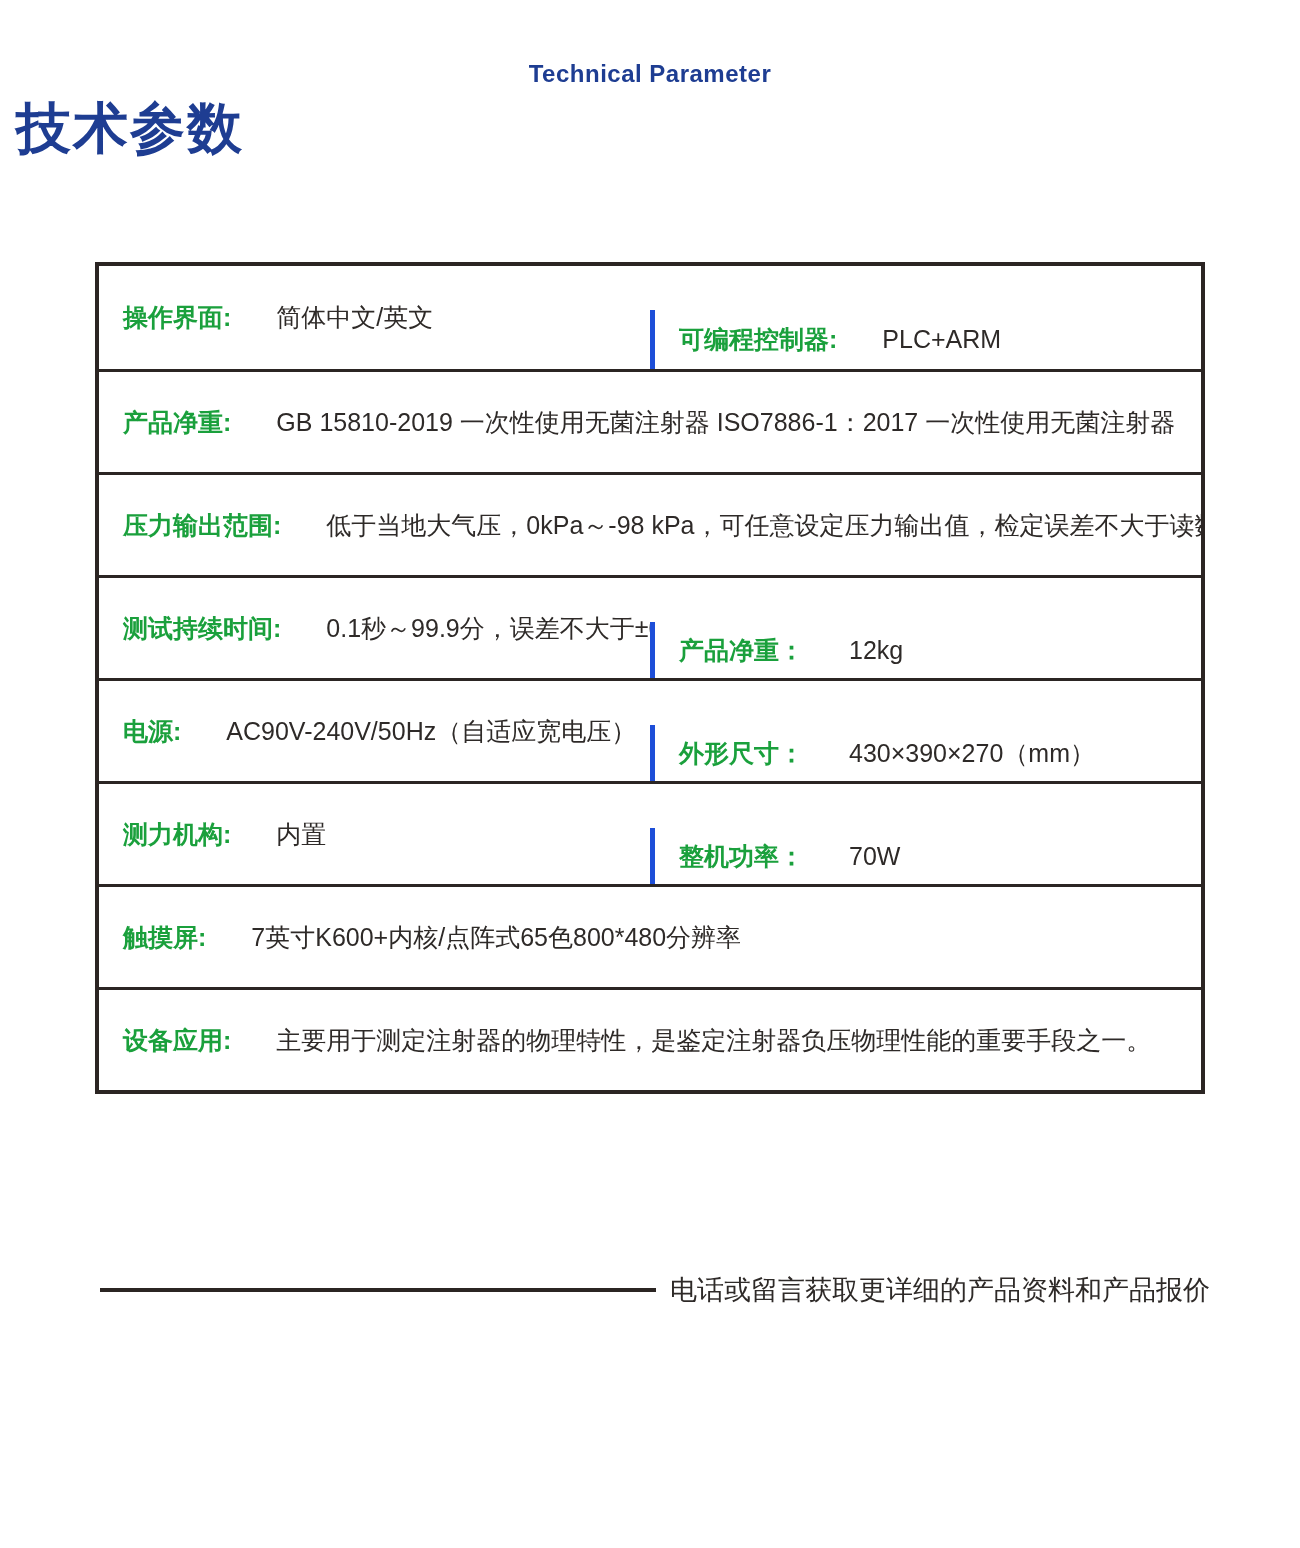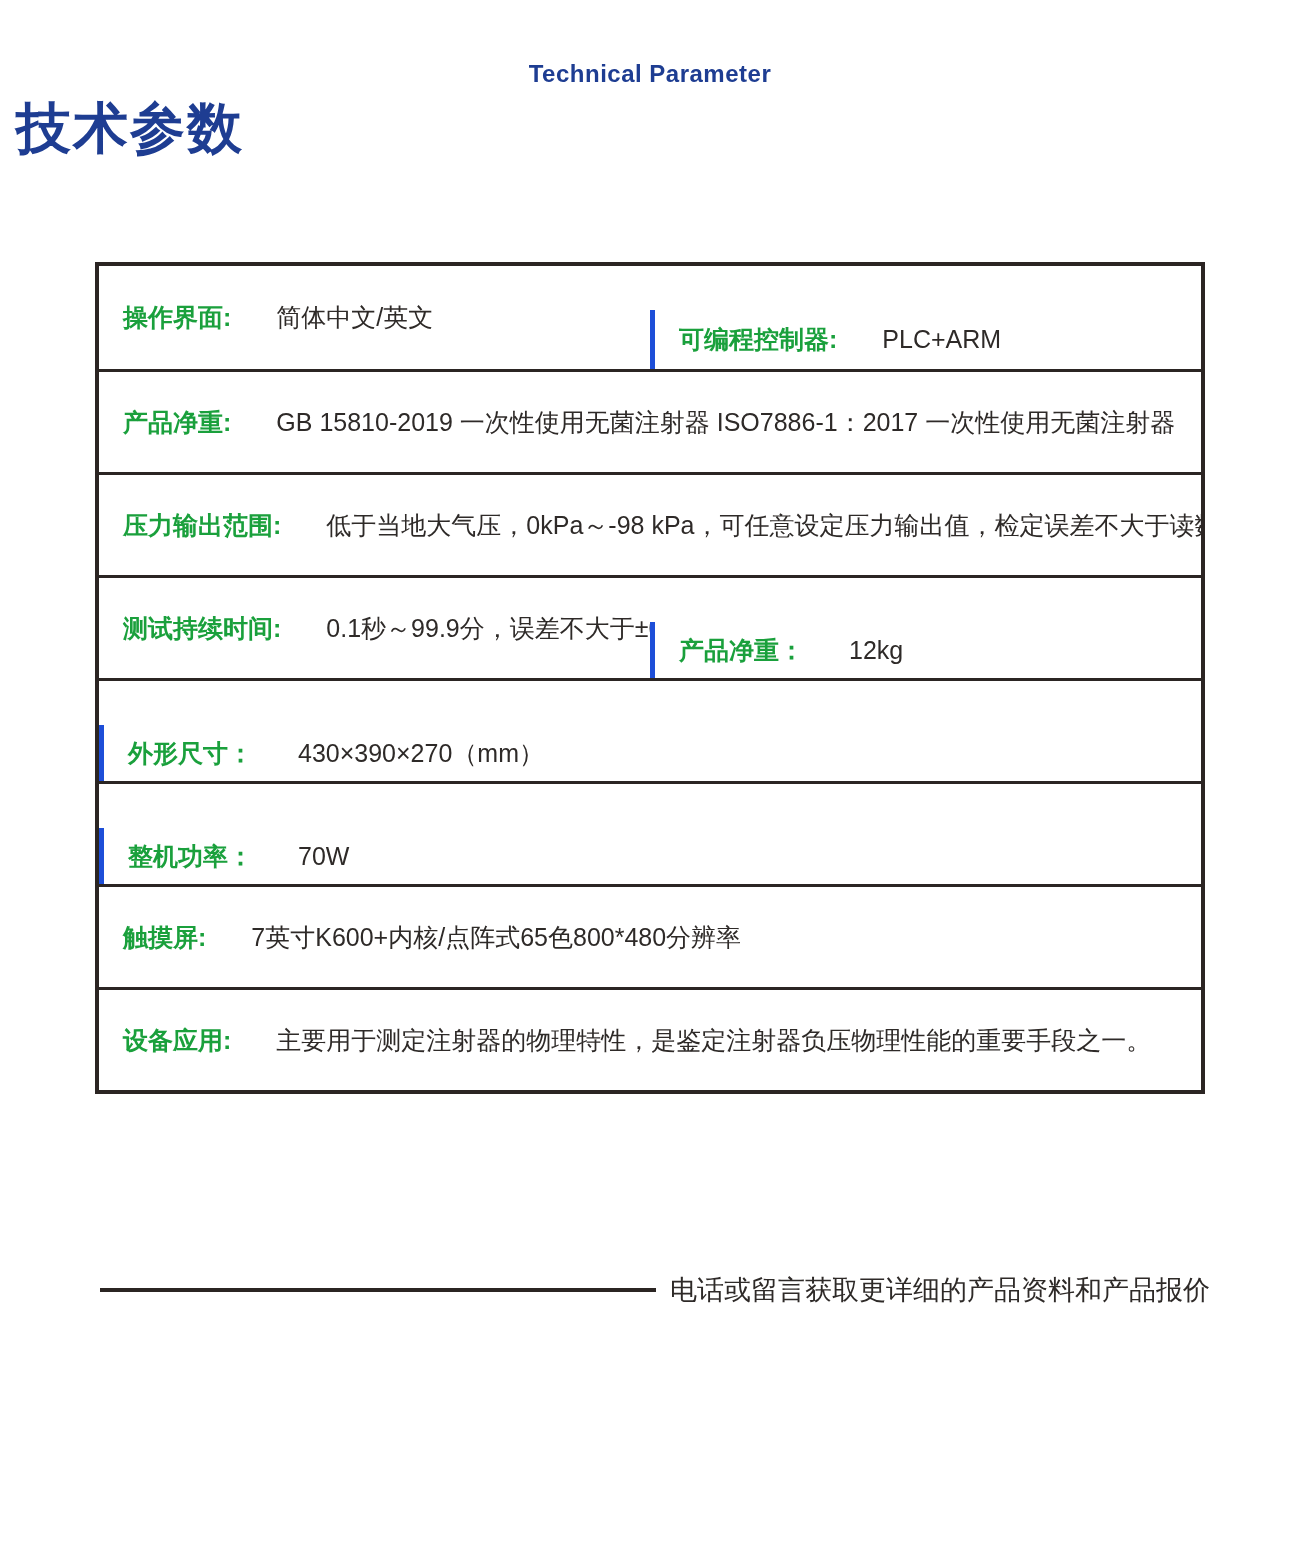--- a/index.html
+++ b/index.html
@@ -138,27 +138,35 @@
         <span class="label">测试持续时间:</span>
         <span class="value">0.1秒～99.9分，误差不大于±0.1S</span>
       </div>
       <div class="cell cell--half cell--divider">
         <span class="label">产品净重：</span>
         <span class="value">12kg</span>
       </div>
     </div>
 
     <div class="row">
+      <div class="cell cell--half">
+        <span class="label">电源:</span>
+        <span class="value">AC90V-240V/50Hz（自适应宽电压）</span>
+      </div>
       <div class="cell cell--half cell--divider">
         <span class="label">外形尺寸：</span>
         <span class="value">430×390×270（mm）</span>
       </div>
     </div>
 
     <div class="row">
+      <div class="cell cell--half">
+        <span class="label">测力机构:</span>
+        <span class="value">内置</span>
+      </div>
       <div class="cell cell--half cell--divider">
         <span class="label">整机功率：</span>
         <span class="value">70W</span>
       </div>
     </div>
 
 
     <div class="row">
       <div class="cell cell--full">
         <span class="label">触摸屏:</span>

